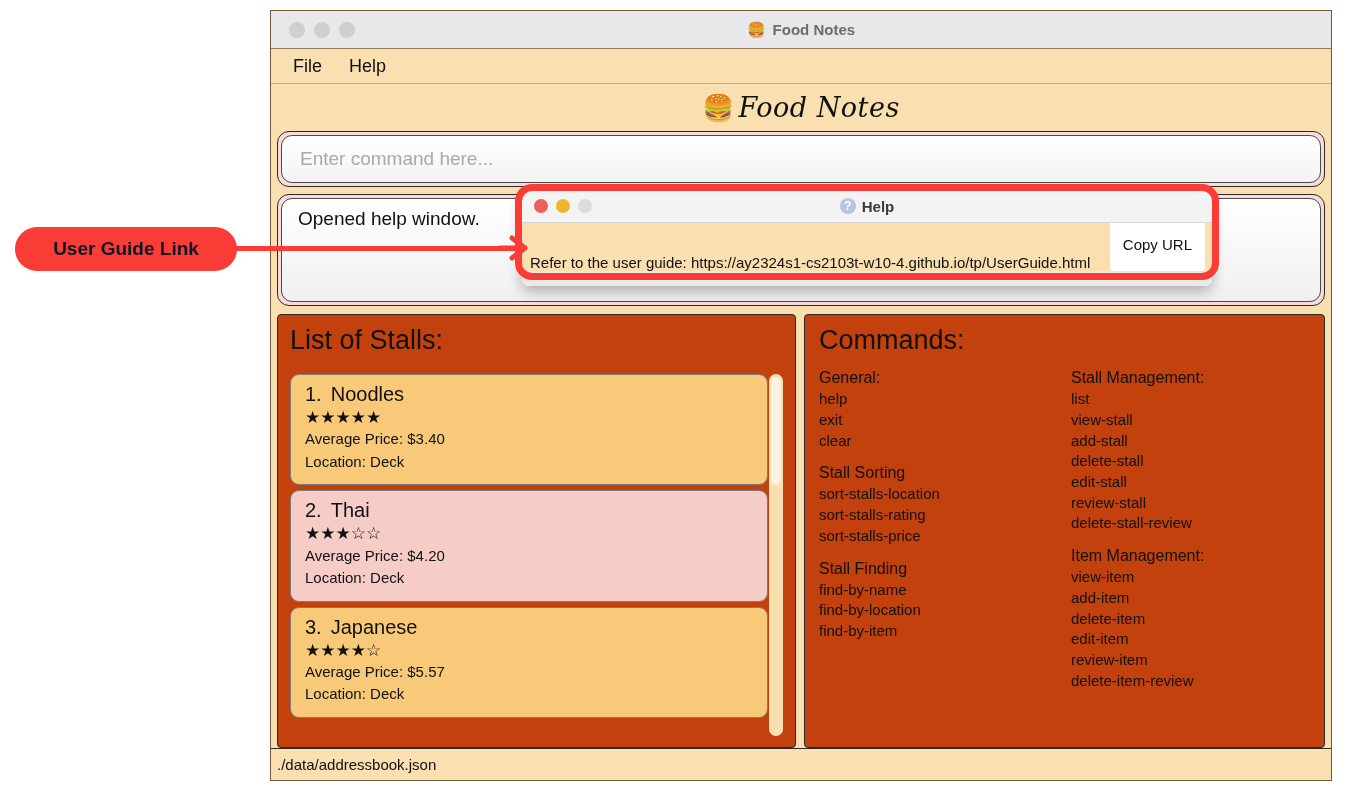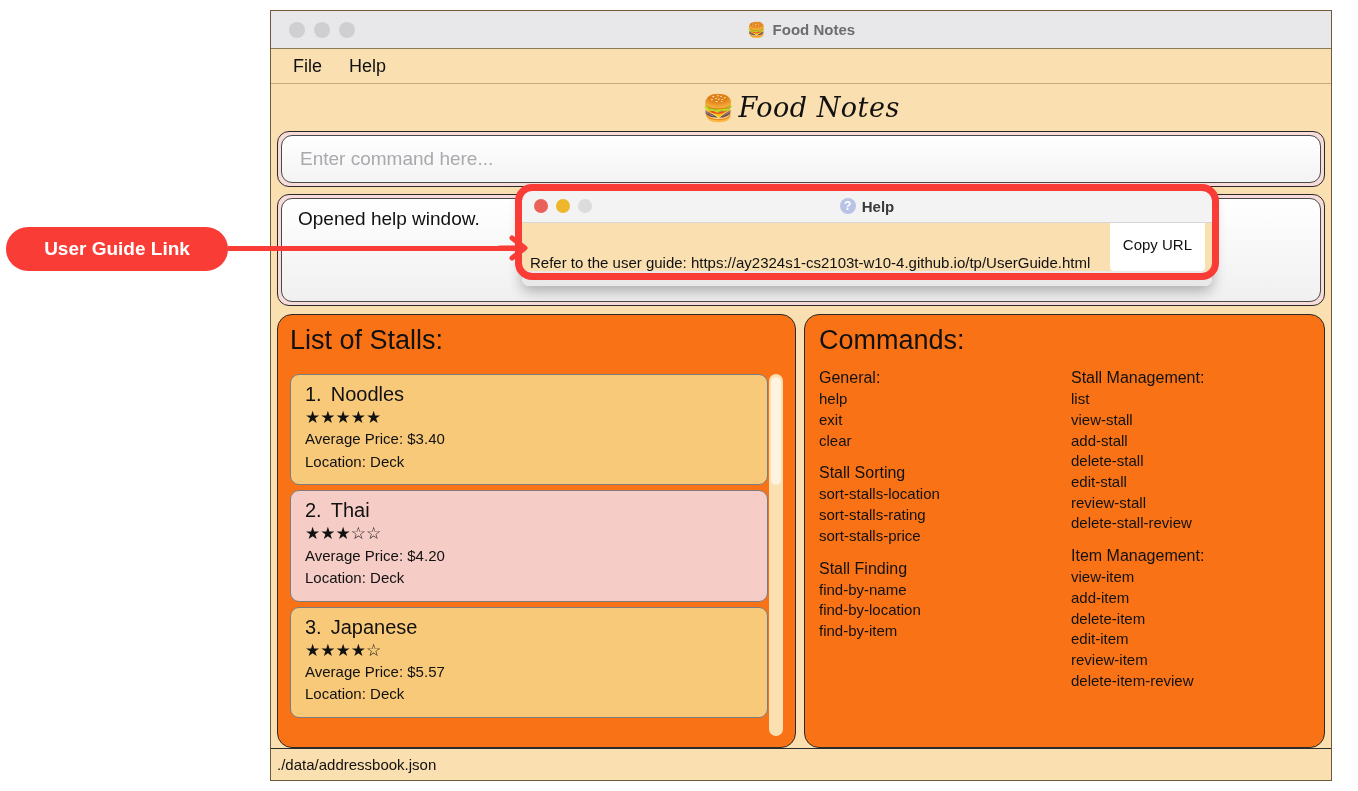--- a/index.html
+++ b/index.html
@@ -102,23 +102,23 @@
   }
 
   
   .panels {
     flex: 1 1 auto;
     display: flex; gap: 8px;
     margin: 8px 6px 0 6px;
     min-height: 0;
   }
   .panel {
-    background: #f97316;
+    background: #c2410c;
     border: 1.6px solid #2a2a2a;
-    border-radius: 15px;
+    border-radius: 4px;
     position: relative;
     overflow: hidden;
   }
   .panel-stalls { flex: 0 0 519px; padding: 10px 12px 8px 12px; }
   .panel-cmds   { flex: 1 1 auto;  padding: 10px 14px 8px 14px; }
 
   .panel-title { font-size: 27px; color: #111; margin-bottom: 18px; }
   .panel-title-cmds { font-size: 27px; color: #111; margin-bottom: 10px; }
 
   
@@ -225,23 +225,23 @@
     width: 704px; height: 96px;
     border: 7px solid #f93c36;
     border-radius: 17px;
     z-index: 40;
     pointer-events: none;
   }
 
   
   .callout {
     position: absolute;
-    left: 6px; top: 227px;
+    left: 15px; top: 227px;
     width: 222px; height: 44px;
-    background: #f93c36; color: #ffffff;
+    background: #f93c36; color: #0f172a;
     border-radius: 22px;
     display: flex; align-items: center; justify-content: center;
     font-size: 19px; font-weight: bold;
     z-index: 50;
   }
   .callout-line {
     position: absolute;
     left: 228px; top: 246px;
     width: 290px; height: 5px;
     background: #f93c36;

